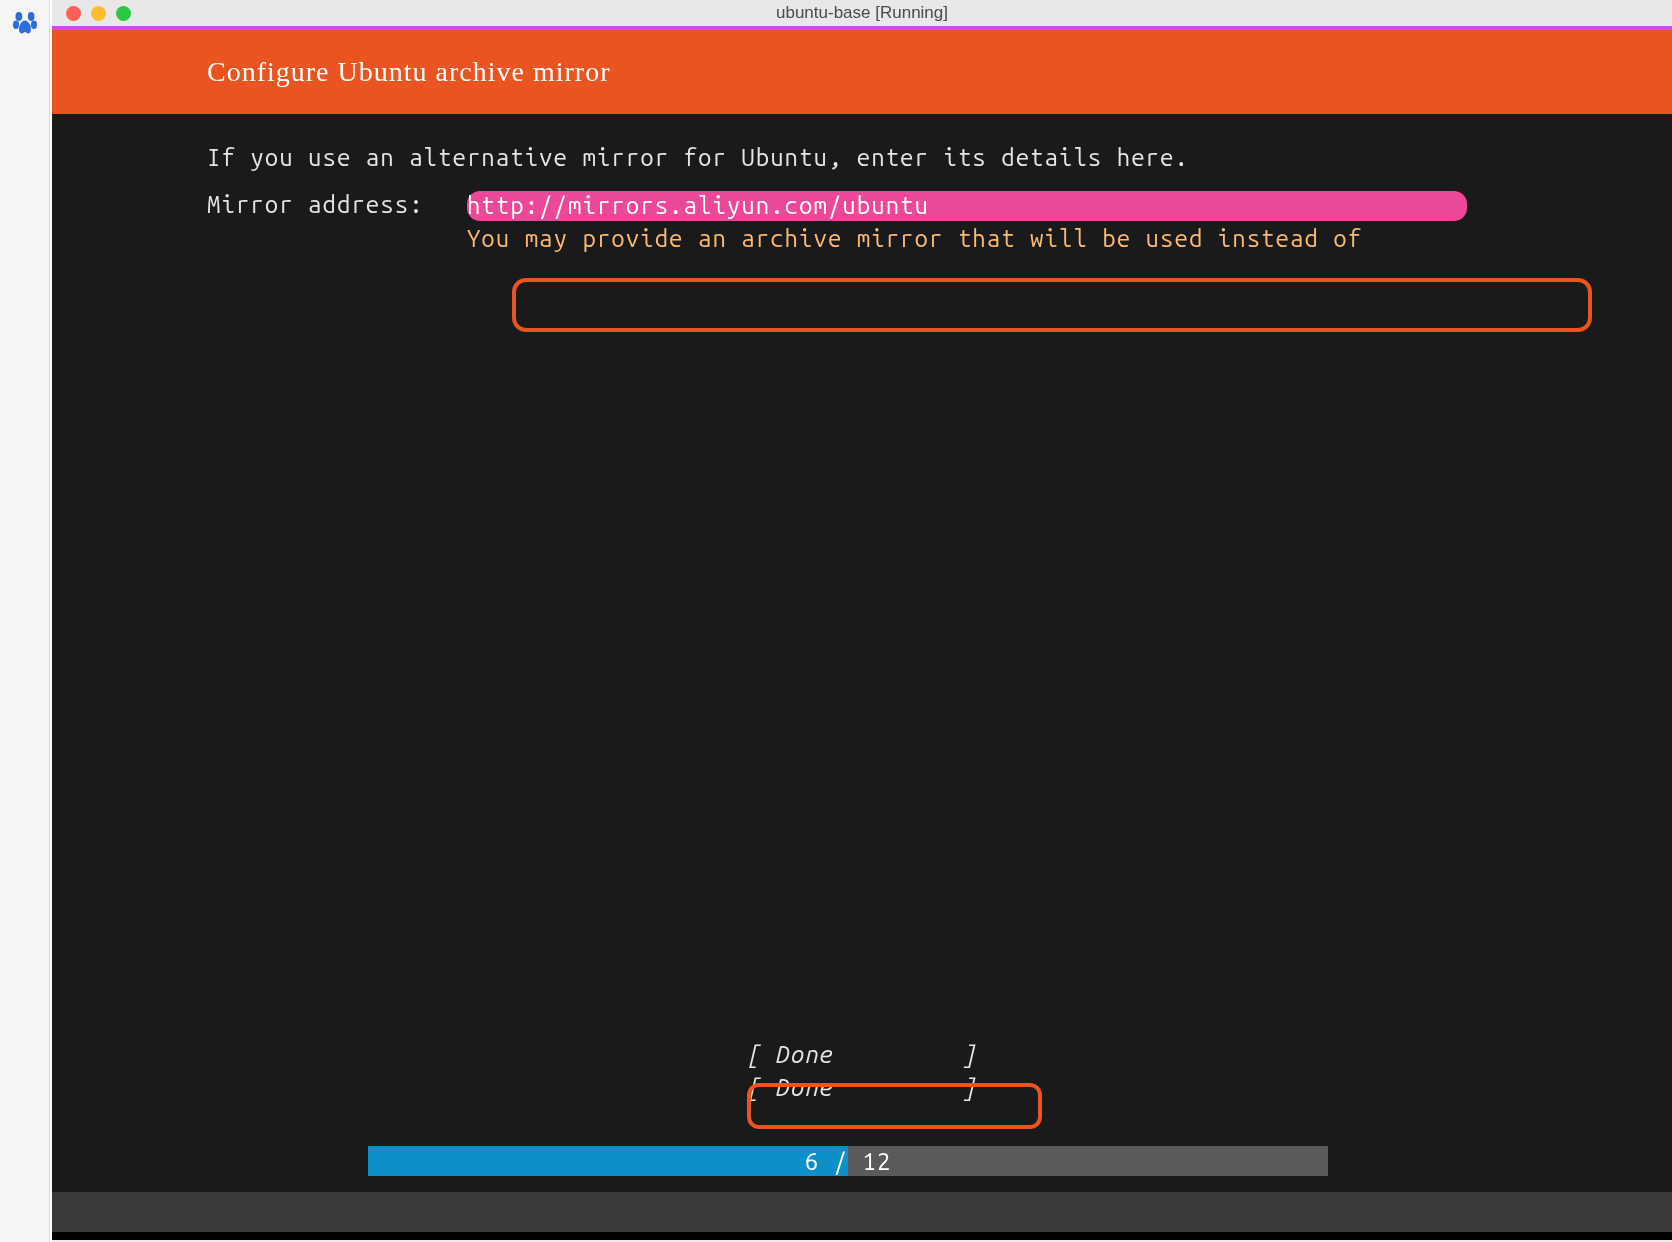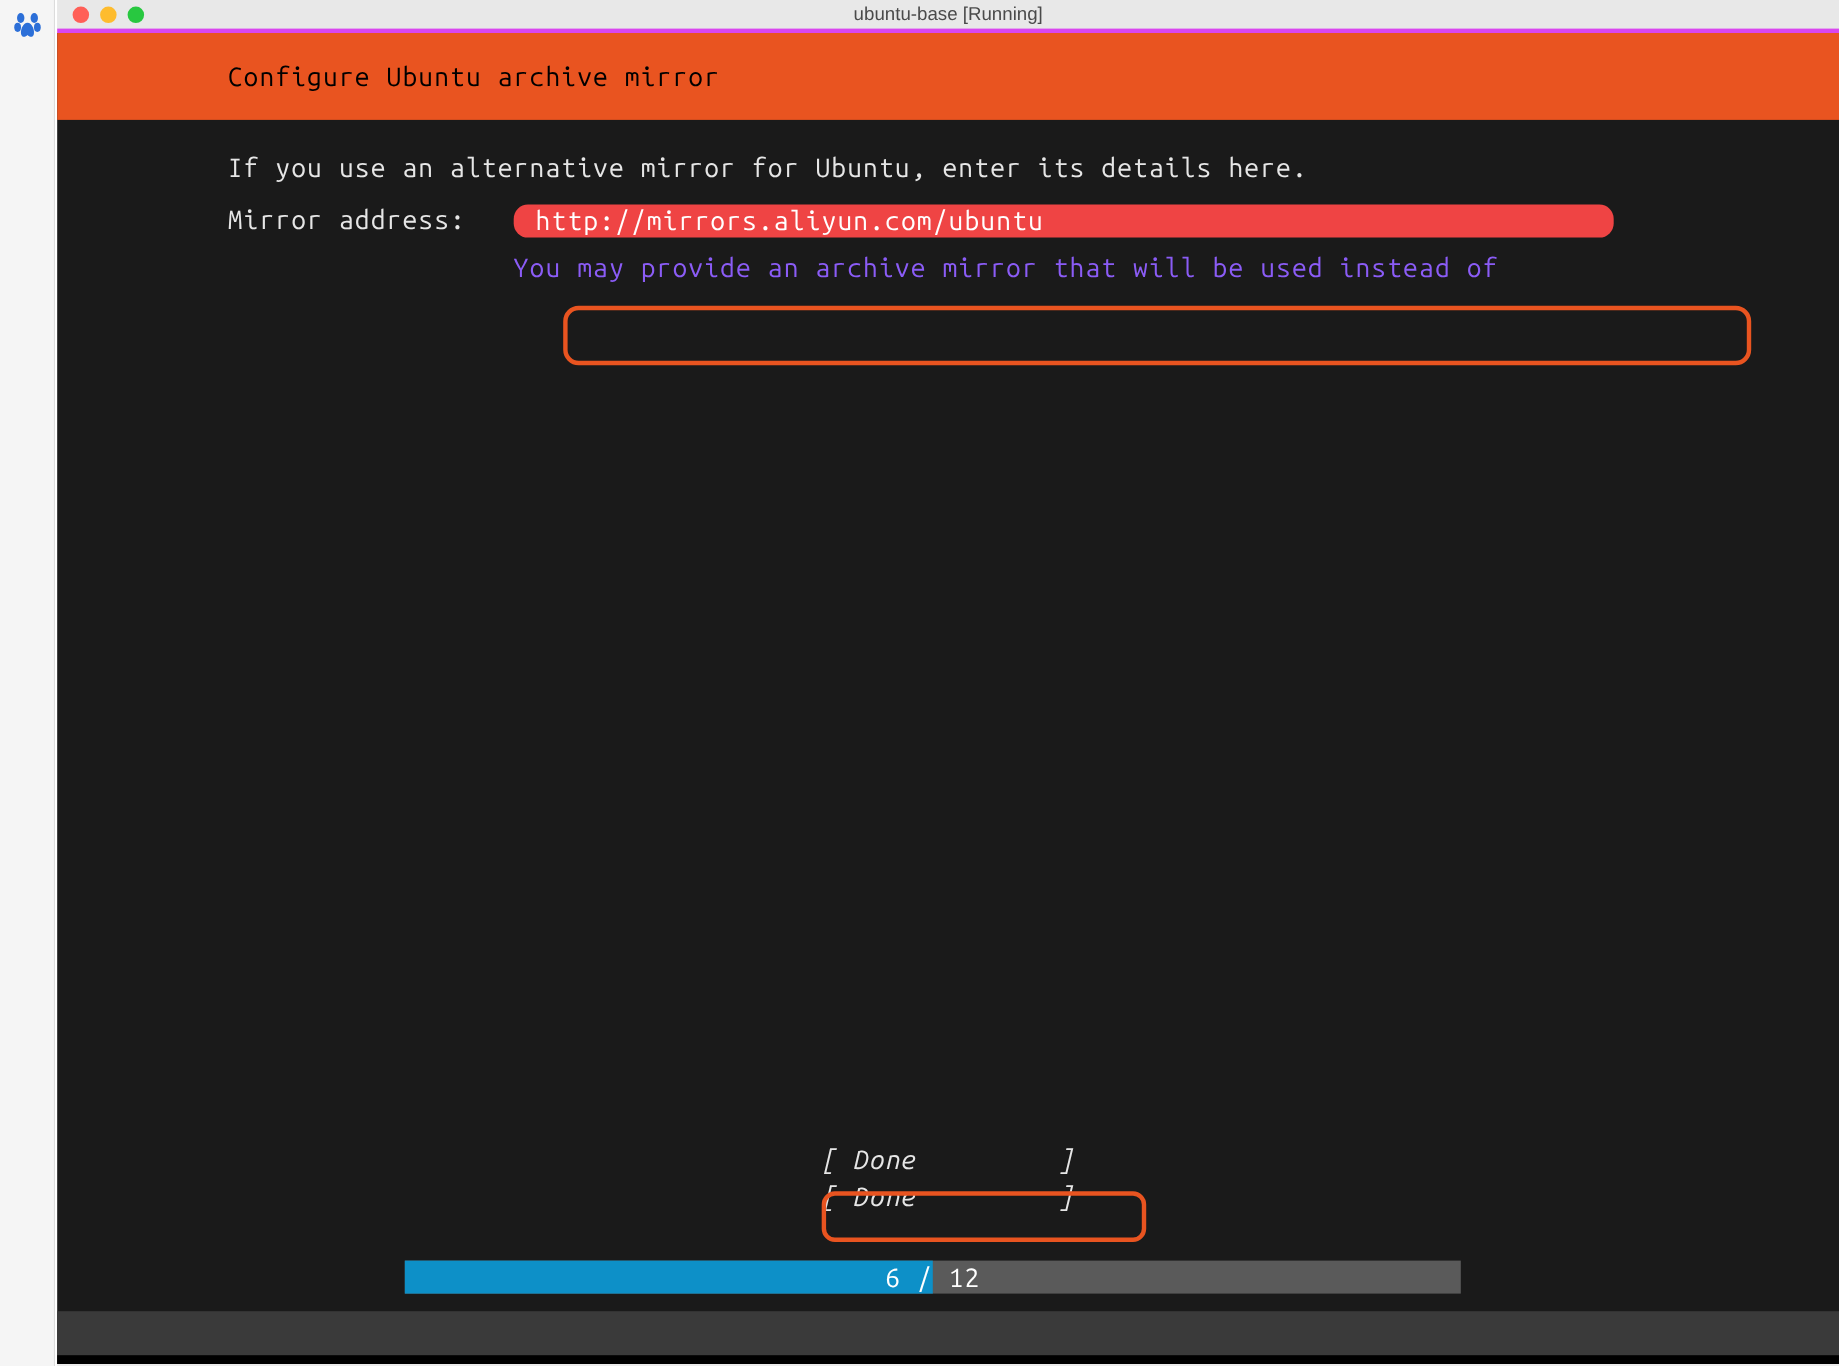--- a/index.html
+++ b/index.html
@@ -69,24 +69,25 @@
       top: 30px;
       width: 1620px;
       height: 1210px;
       background: #1a1a1a;
       font-family: "Ubuntu Mono", "DejaVu Sans Mono", monospace;
       font-size: 24px;
       letter-spacing: 1px;
     }
     .header-bar {
       background: #e95420;
-      color: #000000;
+      color: #ffffff;
       padding: 26px 0 26px 155px;
-      font-size: 24px;
+      font-size: 28px;
       letter-spacing: 1px;
+      font-family: Liberation Serif, serif;
     }
     .content-area {
       padding: 30px 0 0 155px;
       color: #e6e6e6;
     }
     .instruction {
       color: #e6e6e6;
       margin-bottom: 20px;
     }
     .field-row {
@@ -95,33 +96,33 @@
     }
     .field-label {
       color: #e6e6e6;
       white-space: pre;
     }
     .field-right {
       display: flex;
       flex-direction: column;
     }
     .input-box {
-      background: #ef4444;
+      background: #ec4899;
       color: #ffffff;
-      padding: 0 20px;
+      padding: 0 0;
       width: 1000px;
       height: 30px;
       line-height: 30px;
       display: inline-block;
       border-radius: 13px;
     }
     .hint-text {
-      color: #8b5cf6;
+      color: #fdba74;
       line-height: 1.3;
-      margin-top: 12px;
+      margin-top: 2px;
     }
     .highlight-box-input {
       position: absolute;
       left: 460px;
       top: 248px;
       width: 1080px;
       height: 54px;
       border: 4px solid #e95420;
       border-radius: 14px;
       pointer-events: none;

